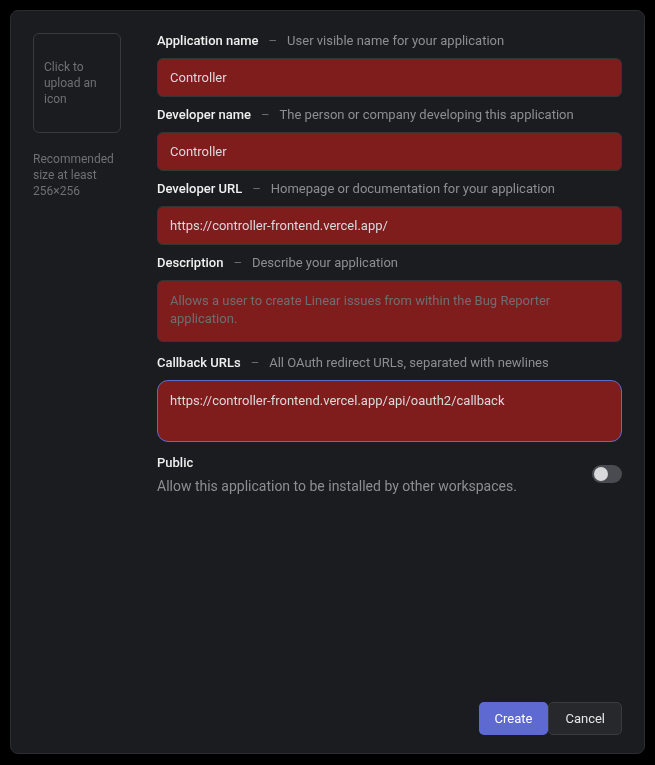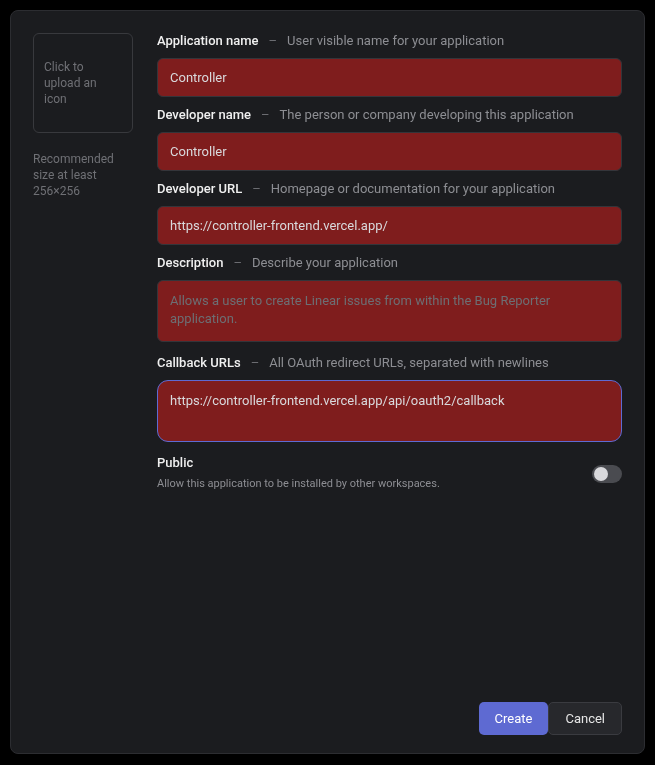--- a/index.html
+++ b/index.html
@@ -19,21 +19,21 @@
     padding: 22px 22px 18px 22px;
     height: 744px;
     display: flex;
     gap: 24px;
   }
   .left-col {
     width: 100px;
     flex-shrink: 0;
   }
   .upload-box {
-    width: 100px;
+    width: 88px;
     height: 100px;
     border: 1px solid #38393d;
     border-radius: 6px;
     display: flex;
     align-items: center;
     padding: 10px;
     cursor: pointer;
   }
   .upload-box-text {
     color: #6f7075;
@@ -106,21 +106,21 @@
     flex: 1;
   }
   .toggle-title {
     color: #f0f0f0;
     font-weight: 500;
     font-size: 13px;
     margin-bottom: 6px;
   }
   .toggle-desc {
     color: #8d8e93;
-    font-size: 11px;
+    font-size: 14px;
     line-height: 1.45;
   }
   .toggle-desc a {
     color: #d9d9dc;
   }
   .toggle {
     width: 30px;
     height: 18px;
     background: #4a4b50;
     border-radius: 9px;

